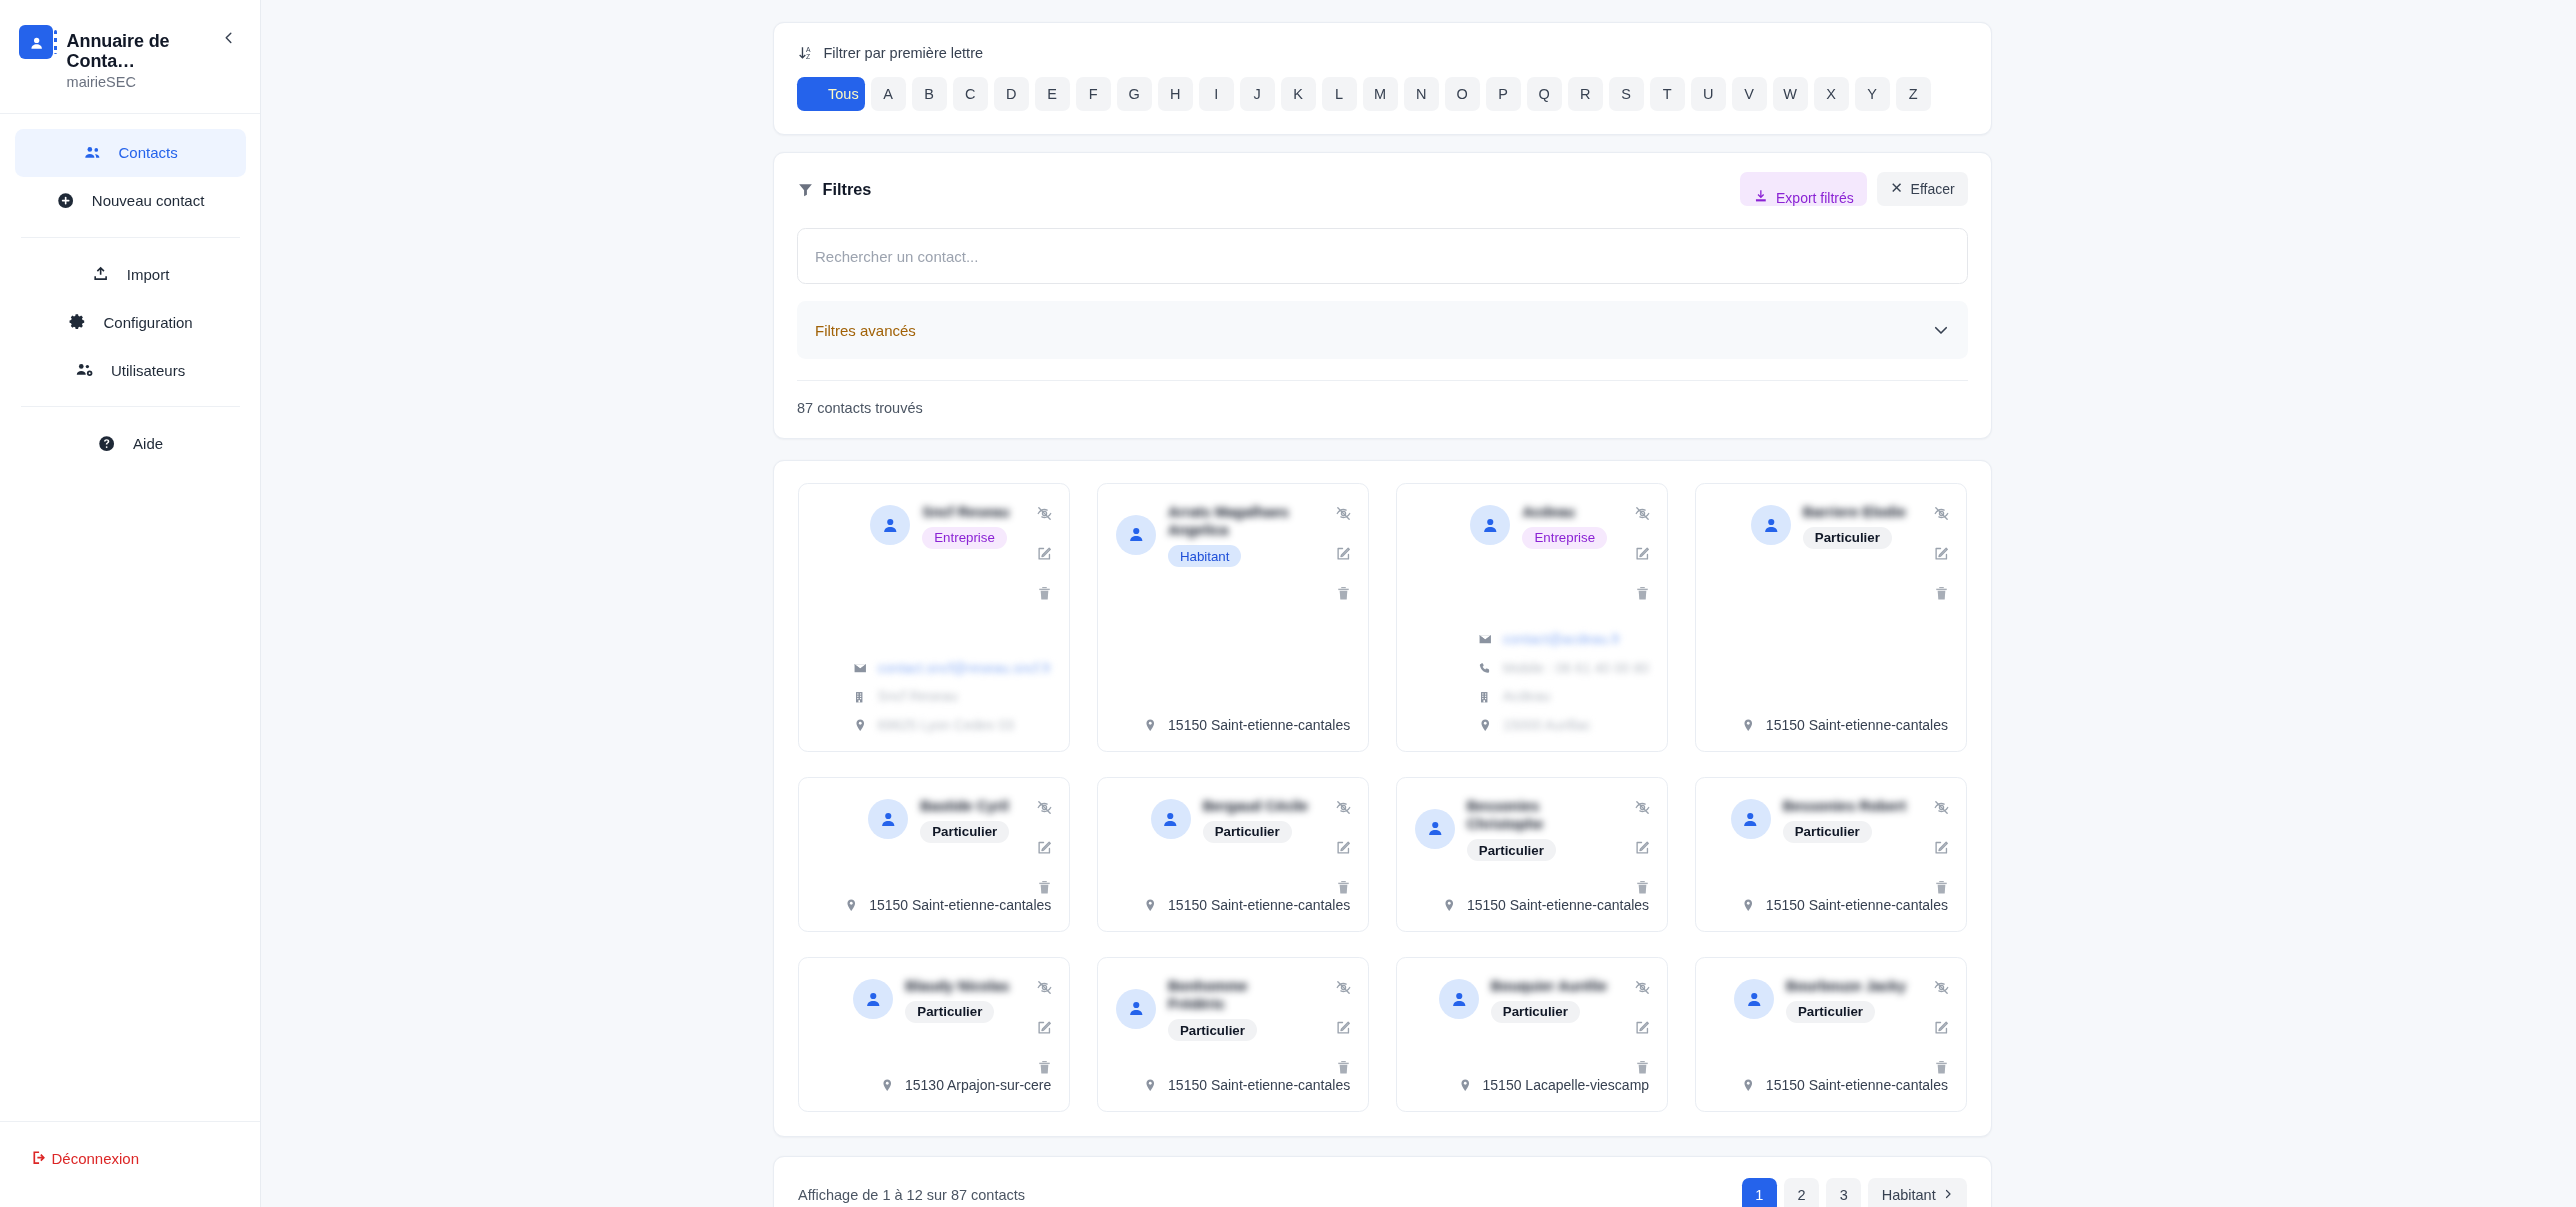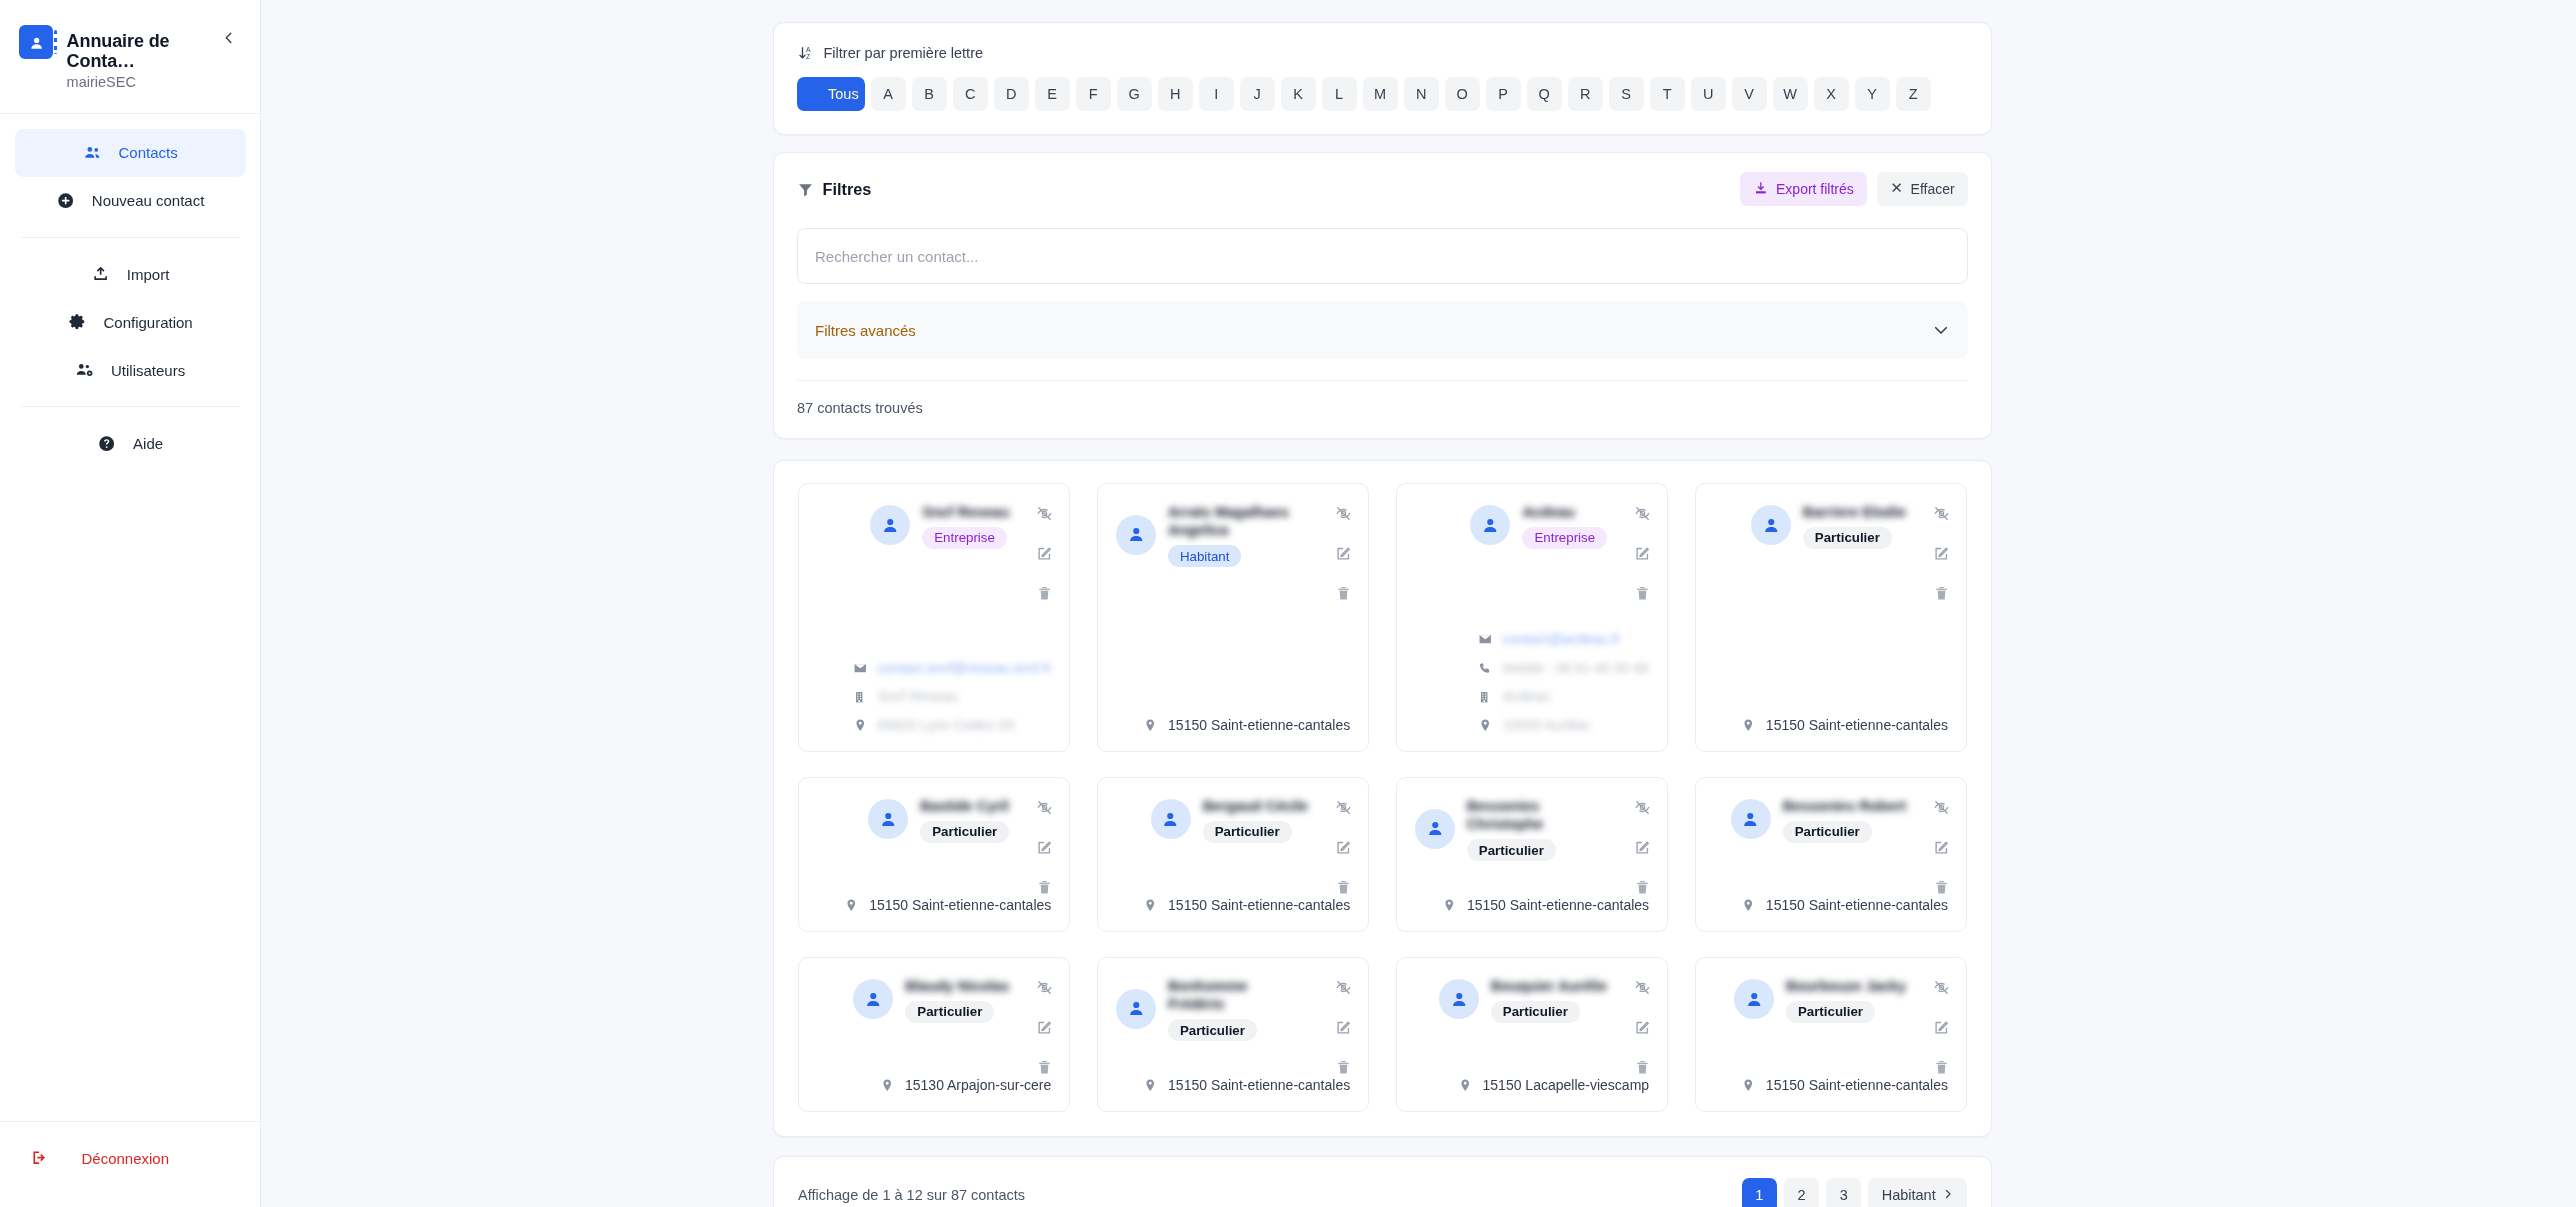--- a/index.html
+++ b/index.html
@@ -53,21 +53,21 @@
   }
   .sb-item .ico { width: 20.5px; height: 20.5px; display: flex; align-items: center; justify-content: center; flex: 0 0 20.5px; }
   .sb-item .ico svg { width: 19.3px; height: 19.3px; }
   .sb-item.active { background: #eef4ff; color: #2563eb; }
   .sb-item.active .ico svg { fill: #2563eb; }
   .sb-item .ico svg { fill: #1f2937; }
   .sb-divider { height: 1.2px; background: #edf0f4; margin: 12px 6px; }
 
   .sb-footer { margin-top: auto; border-top: 1.2px solid #edf0f4; padding: 15.7px 14.5px 26.6px 14.5px; }
   .sb-logout {
-    display: flex; align-items: center; gap: 32px;
+    display: flex; align-items: center; gap: 2px;
     height: 43px; padding: 0 15.7px; border-radius: 8.5px;
     cursor: pointer; color: #dc2626; font-size: 15px;
   }
   .sb-logout .ico svg { width: 19.3px; height: 19.3px; fill: #dc2626; }
 
   
   .main { flex: 1; height: 1207px; overflow: hidden; position: relative; }
   .content { width: 1219px; margin: 0 auto; padding-top: 22px; position: relative; left: -36px; }
 
   .panel {
@@ -90,21 +90,21 @@
   .letter-btn.sel { background: #2563eb; color: #fef9c3; min-width: 54px; font-weight: 400; padding-left: 31px; }
 
   
   .filters-panel { margin-top: 17px; padding: 19.3px 23px 22px 23px; }
   .filters-top { display: flex; align-items: center; justify-content: space-between; margin-bottom: 22px; }
   .filters-title { display: flex; align-items: center; gap: 8.5px; }
   .filters-title .ico svg { width: 17px; height: 17px; fill: #6b7280; display:block; }
   .filters-title .txt { font-size: 16.3px; font-weight: 700; color: #111827; }
   .filters-actions { display: flex; align-items: center; gap: 9.7px; }
   .btn-export {
-    display: flex; align-items: center; gap: 7.2px;
+    display: flex; align-items: flex-end; gap: 7.2px;
     height: 34px; padding: 0 13.3px; border-radius: 7.2px;
     background: #f4e8fd; color: #8b23d4; font-size: 14px; cursor: pointer; border: none; font-family: inherit;
   }
   .btn-export svg { width: 15.7px; height: 15.7px; fill: #8b23d4; }
   .btn-clear {
     display: flex; align-items: center; gap: 7.2px;
     height: 34px; padding: 0 13.3px; border-radius: 7.2px;
     background: #f3f4f6; color: #374151; font-size: 14px; cursor: pointer; border: none; font-family: inherit;
   }
   .btn-clear svg { width: 13.3px; height: 13.3px; stroke: #374151; stroke-width: 2.6; fill: none; }

